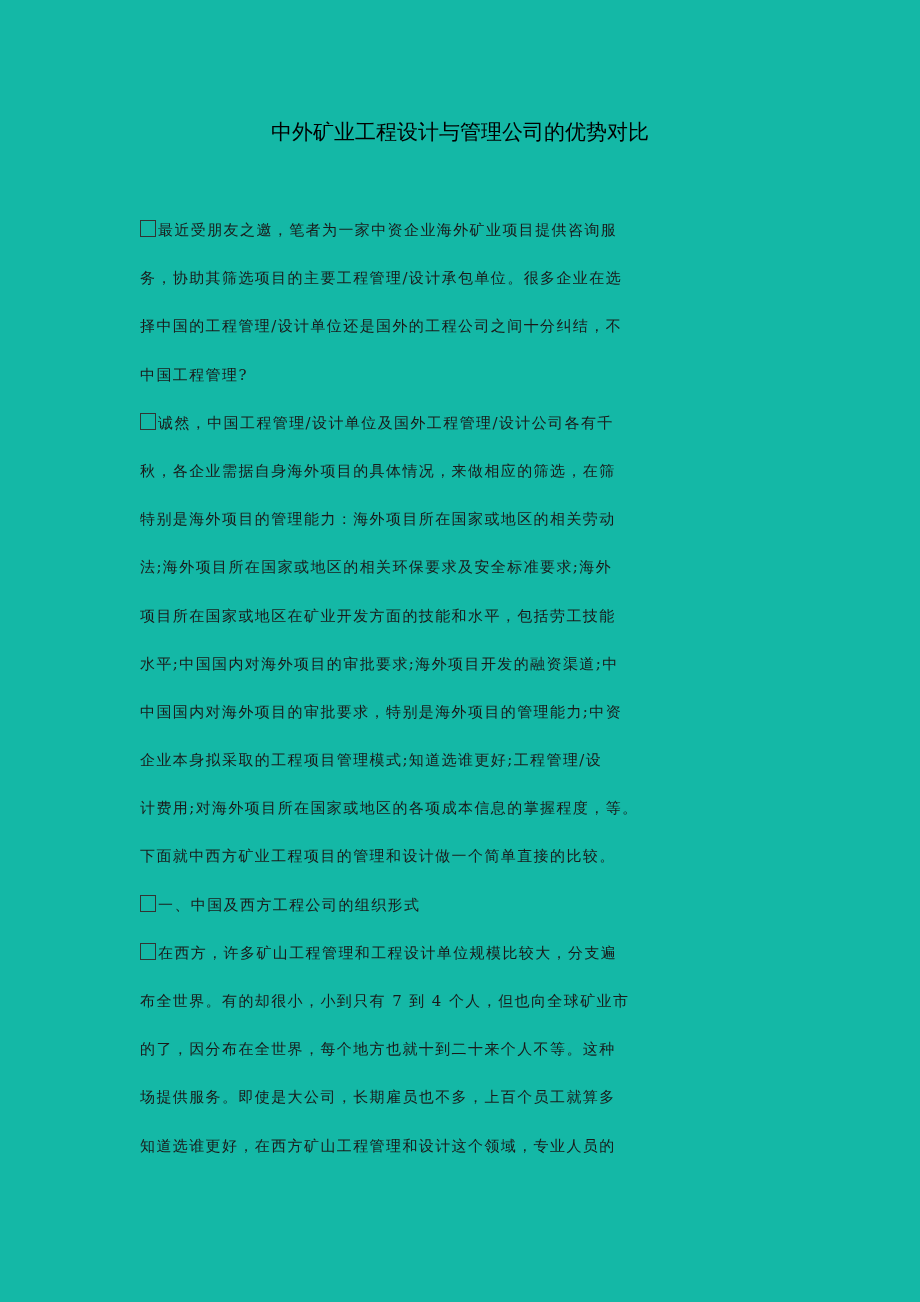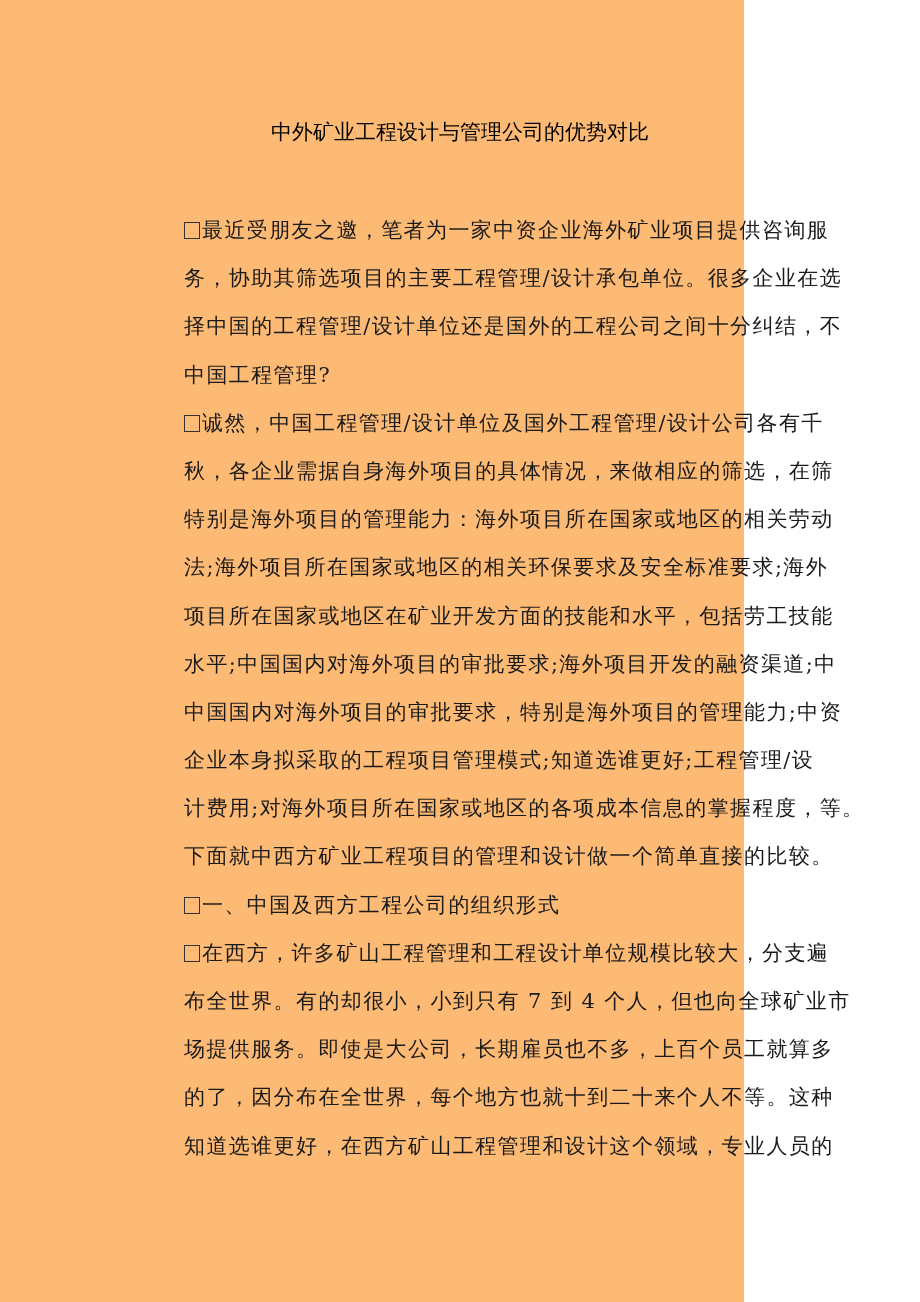--- a/index.html
+++ b/index.html
@@ -1,28 +1,28 @@
 <!DOCTYPE html>
 <html><head>
   <meta charset="utf-8">
   <style>
     html, body { margin: 0; padding: 0; background: #ffffff; }
     body { width: 920px; height: 1302px; position: relative; overflow: hidden; }
     .page {
-      position: absolute; left: 0; top: 0; width: 744px; height: 1302px;
-      background: #fdba74; color: #111111;
+      position: absolute; left: 0; top: 0; width: 920px; height: 1302px;
+      background: #14b8a6; color: #111111;
     }
     .title {
       position: absolute; top: 118px; left: 0; width: 920px; text-align: center;
       font-family: "DejaVu Sans", sans-serif; font-size: 21px; color: #000000;
       letter-spacing: 0px;
     }
     .body-lines {
       position: absolute; left: 140px; top: 213px; width: 680px;
-      font-family: "DejaVu Serif", serif; font-size: 21px; color: #1a1a1a; margin-left: 44px;
+      font-family: "DejaVu Serif", serif; font-size: 15px; color: #1a1a1a;
     }
     .line {
       height: 48.2px; line-height: 34px; white-space: nowrap;
       letter-spacing: 1.4px;
     }
     .box {
       display: inline-block; width: 16px; height: 17px; border: 1px solid #333;
       vertical-align: -2px; margin-right: 2px; box-sizing: border-box;
     }
   </style>
@@ -43,17 +43,17 @@
     <div class="line"><span>法;海外项目所在国家或地区的相关环保要求及安全标准要求;海外</span></div>
     <div class="line"><span>项目所在国家或地区在矿业开发方面的技能和水平，包括劳工技能</span></div>
     <div class="line"><span>水平;中国国内对海外项目的审批要求;海外项目开发的融资渠道;中</span></div>
     <div class="line"><span>中国国内对海外项目的审批要求，特别是海外项目的管理能力;中资</span></div>
     <div class="line"><span>企业本身拟采取的工程项目管理模式;知道选谁更好;工程管理/设</span></div>
     <div class="line"><span>计费用;对海外项目所在国家或地区的各项成本信息的掌握程度，等。</span></div>
     <div class="line"><span>下面就中西方矿业工程项目的管理和设计做一个简单直接的比较。</span></div>
     <div class="line"><span class="box"></span><span>一、中国及西方工程公司的组织形式</span></div>
     <div class="line"><span class="box"></span><span>在西方，许多矿山工程管理和工程设计单位规模比较大，分支遍</span></div>
     <div class="line"><span>布全世界。有的却很小，小到只有 7 到 4 个人，但也向全球矿业市</span></div>
+    <div class="line"><span>的了，因分布在全世界，每个地方也就十到二十来个人不等。这种</span></div>
     <div class="line"><span>场提供服务。即使是大公司，长期雇员也不多，上百个员工就算多</span></div>
-    <div class="line"><span>的了，因分布在全世界，每个地方也就十到二十来个人不等。这种</span></div>
     <div class="line"><span>知道选谁更好，在西方矿山工程管理和设计这个领域，专业人员的</span></div>
   </div>
 </div>
 
 </body></html>

